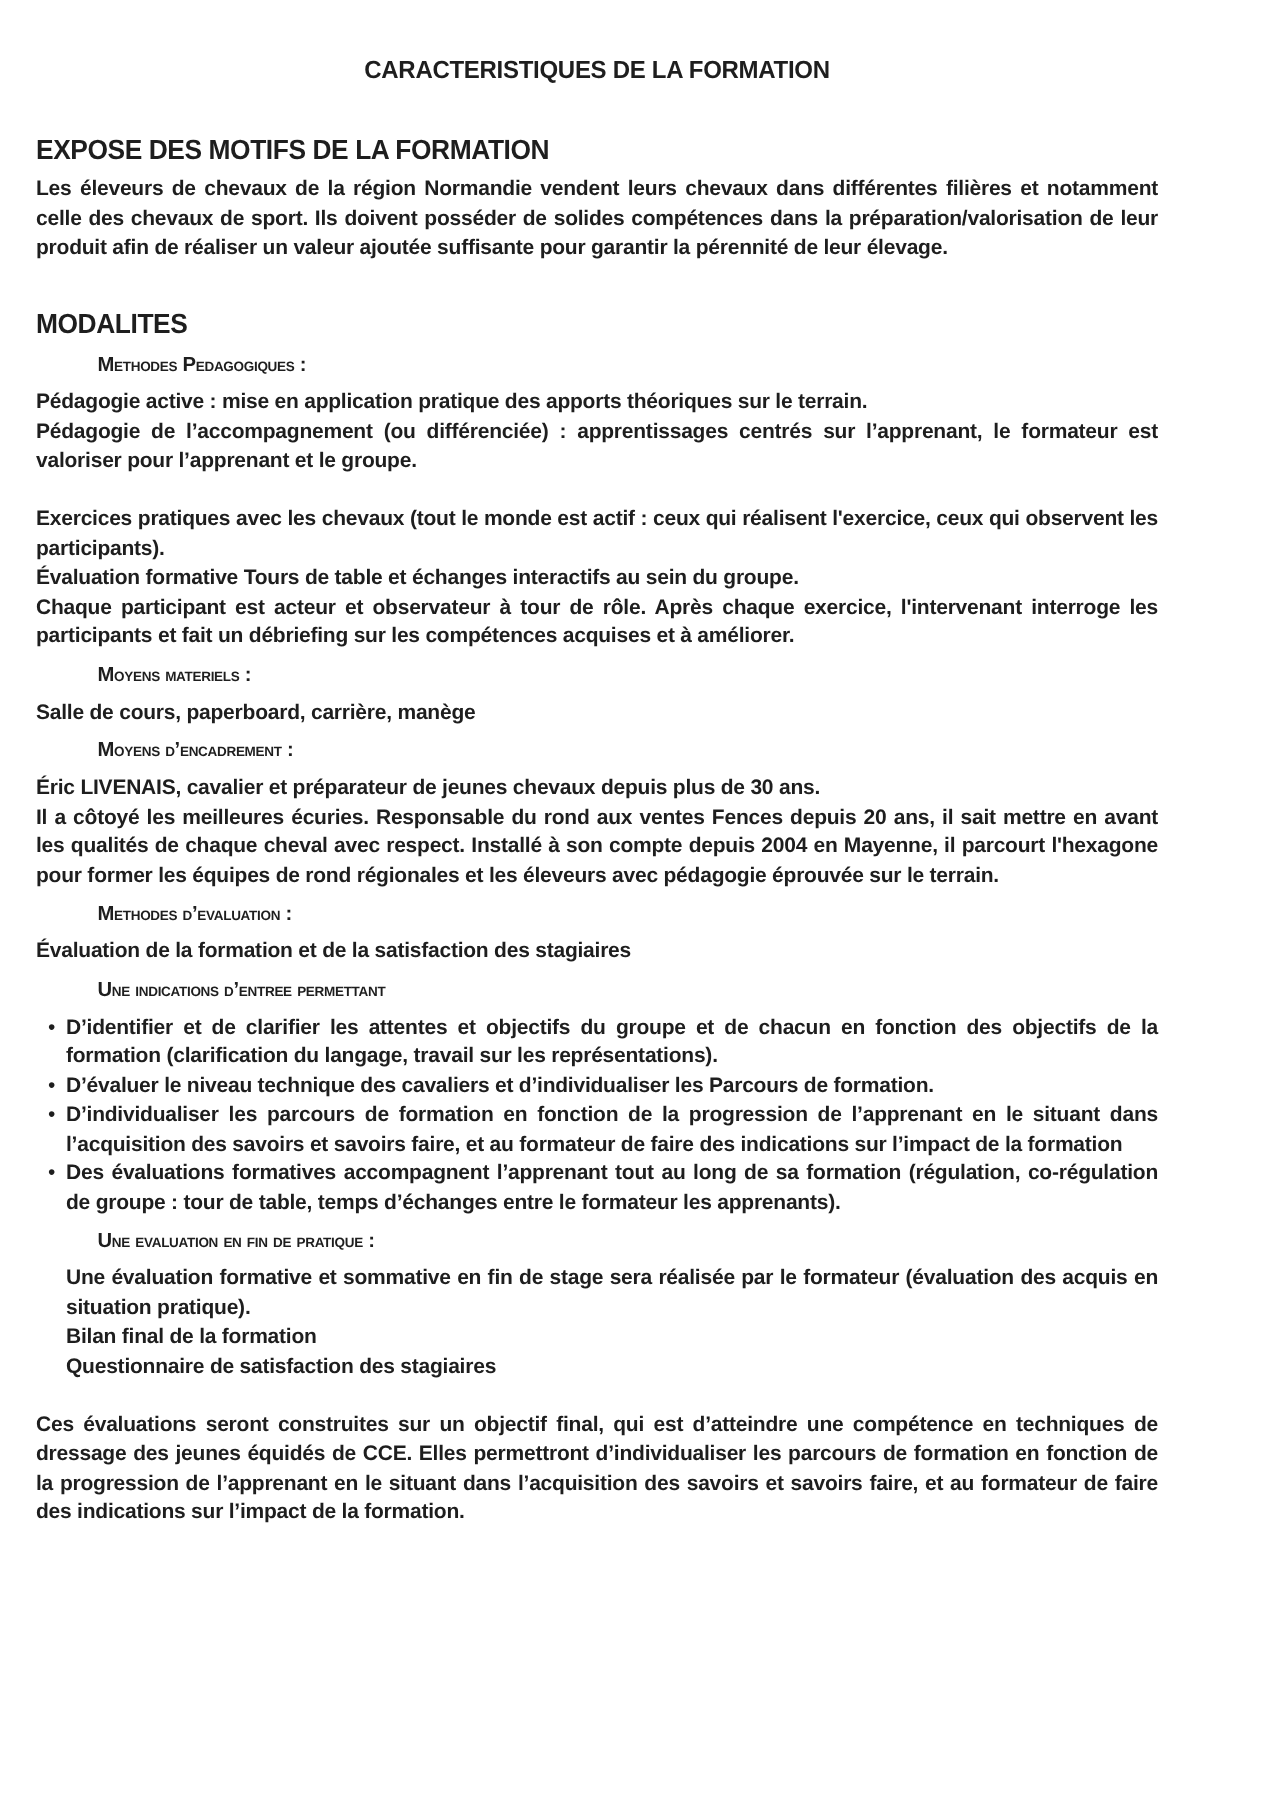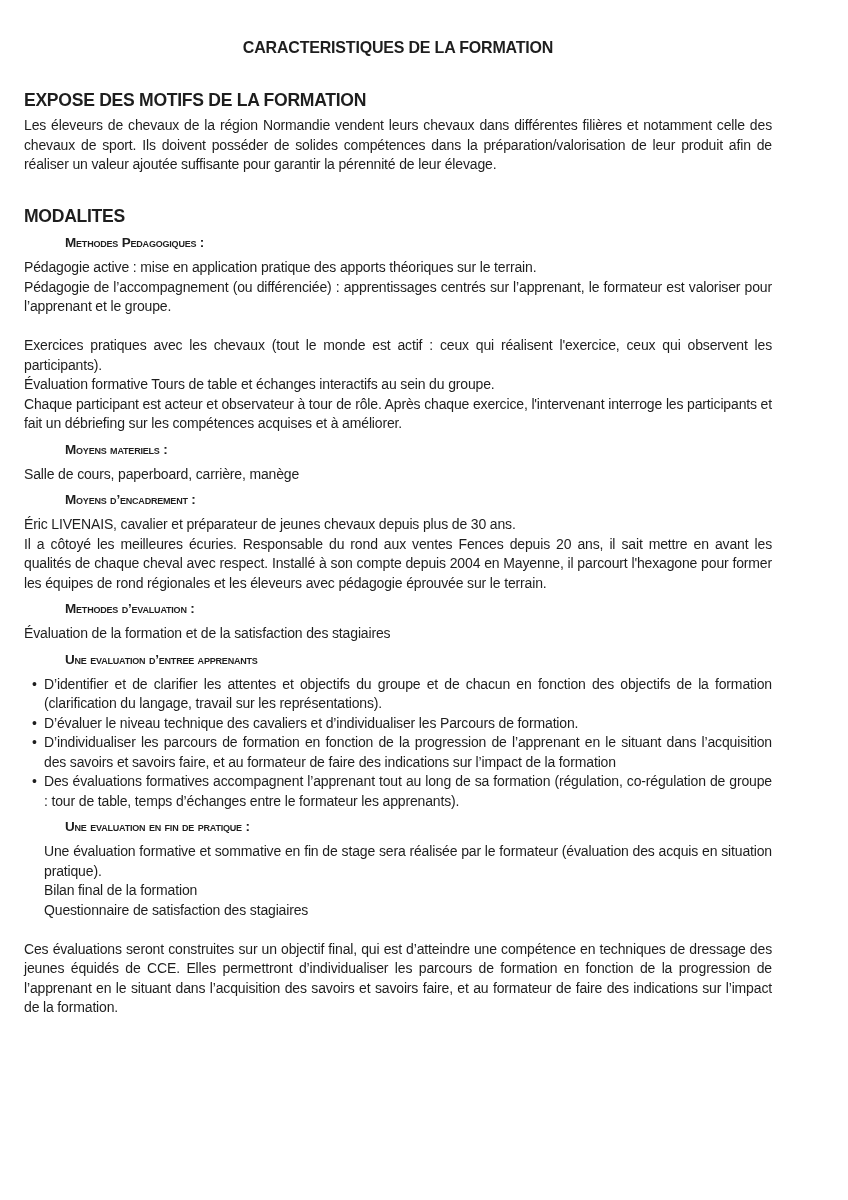--- a/index.html
+++ b/index.html
@@ -12,20 +12,21 @@
       text-align: center; font-weight: bold; font-size: 16.5px;
       letter-spacing: -0.2px; margin: 0 0 32px 0; transform: scaleX(0.97);
     }
     h2.section {
       font-size: 18.5px; font-weight: bold; margin: 0 0 5px 0; letter-spacing: -0.3px;
       transform-origin: left; transform: scaleX(0.95);
     }
     p {
       font-size: 14px; line-height: 19.5px; margin: 0; text-align: justify;
       letter-spacing: -0.15px;
+      font-weight: bold;
     }
     .gap { height: 19.5px; }
     .sub {
       font-size: 11.5px; font-weight: bold; margin: 8px 0 8px 0; letter-spacing: -0.2px;
       font-variant: small-caps;
       padding-left: 41px;
     }
     .sub.big { font-size: 13.5px; }
     .sec1 { margin-bottom: 11px; }
     ul.bullets { list-style: none; padding: 0; margin: 0; }
@@ -60,21 +61,21 @@
   <div class="sub big">Moyens materiels :</div>
   <p>Salle de cours, paperboard, carrière, manège</p>
 
   <div class="sub big">Moyens d’encadrement :</div>
   <p>Éric LIVENAIS, cavalier et préparateur de jeunes chevaux depuis plus de 30 ans.</p>
   <p>Il a côtoyé les meilleures écuries. Responsable du rond aux ventes Fences depuis 20 ans, il sait mettre en avant les qualités de chaque cheval avec respect. Installé à son compte depuis 2004 en Mayenne, il parcourt l'hexagone pour former les équipes de rond régionales et les éleveurs avec pédagogie éprouvée sur le terrain.</p>
 
   <div class="sub big">Methodes d’evaluation :</div>
   <p>Évaluation de la formation et de la satisfaction des stagiaires</p>
 
-  <div class="sub big">Une evaluation d’entree apprenants</div>
+  <div class="sub big">Une indications d’entree permettant</div>
   <ul class="bullets">
     <li>
       <span class="dot">•</span>
       <p>D’identifier et de clarifier les attentes et objectifs du groupe et de chacun en fonction des objectifs de la formation (clarification du langage, travail sur les représentations).</p>
     </li>
     <li>
       <span class="dot">•</span>
       <p>D’évaluer le niveau technique des cavaliers et d’individualiser les Parcours de formation.</p>
     </li>
   </ul>

